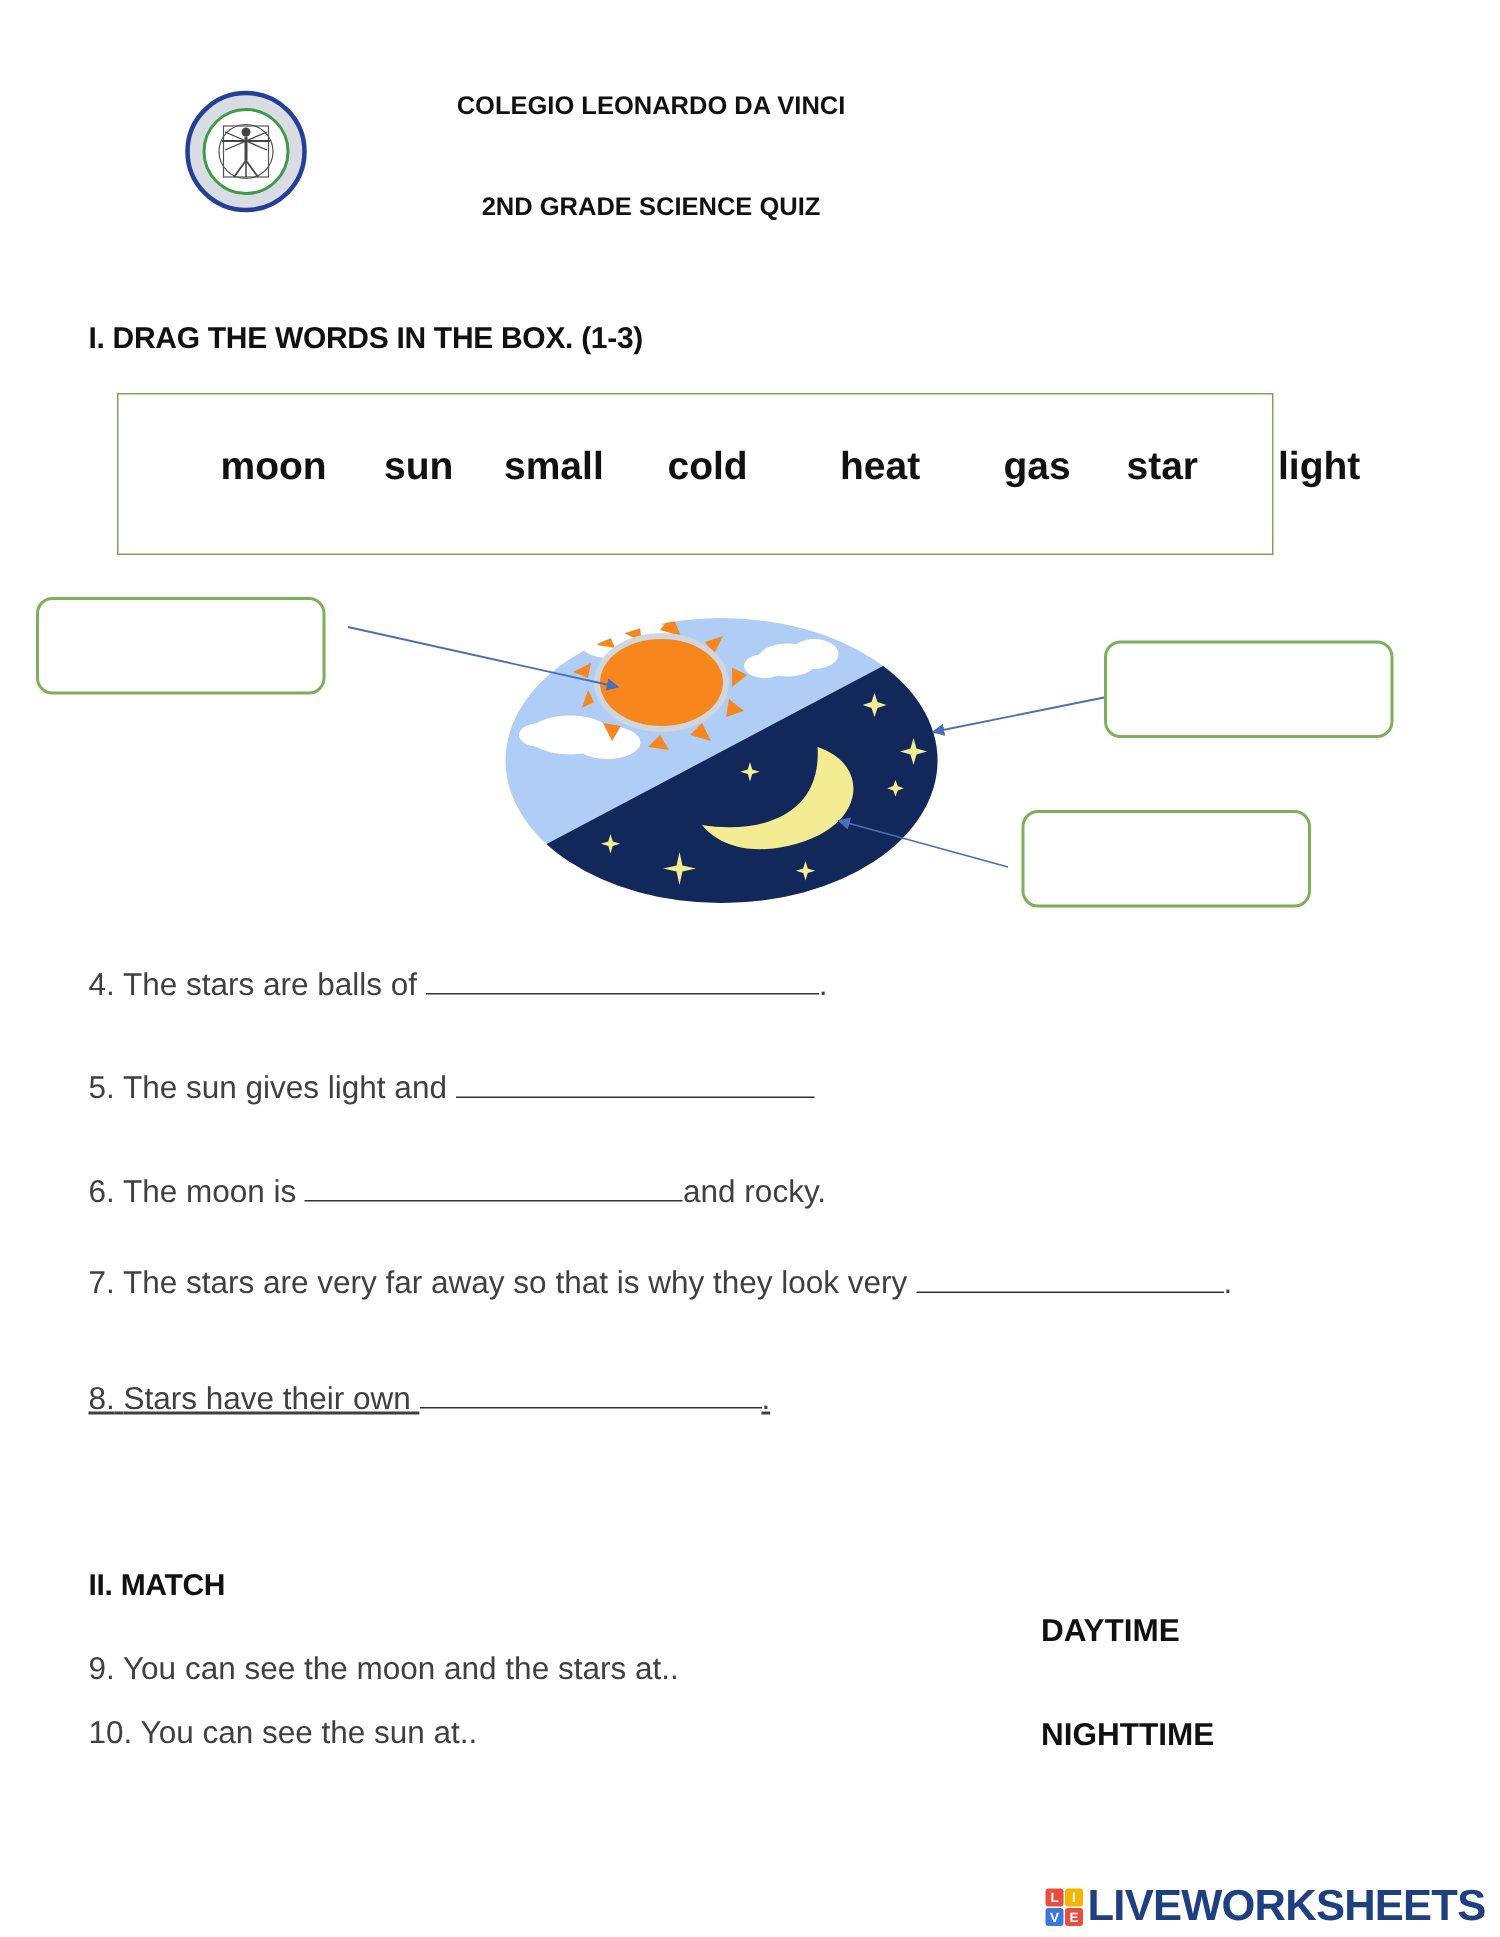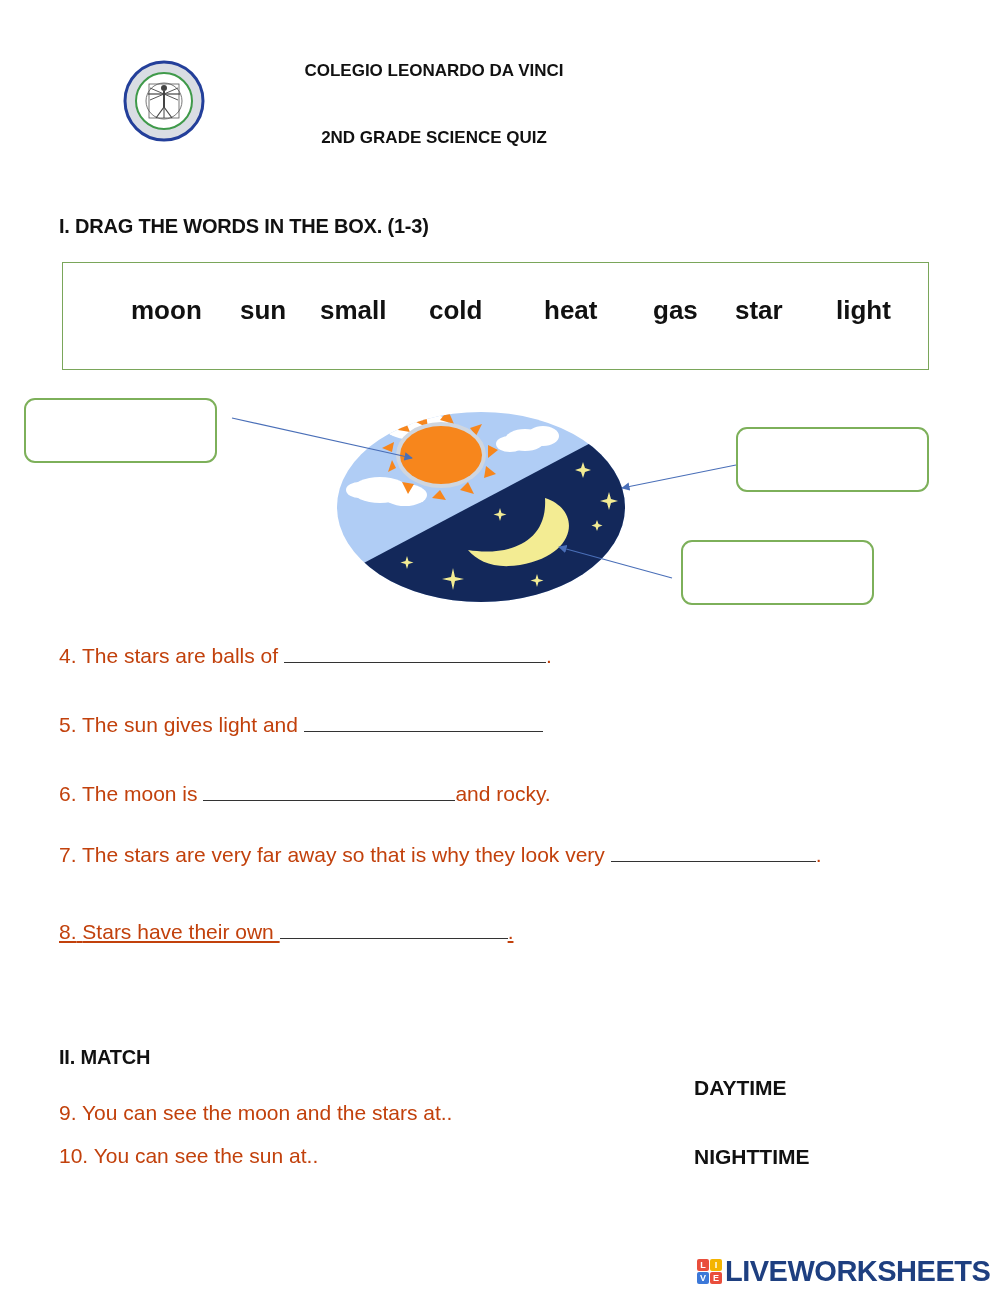--- a/index.html
+++ b/index.html
@@ -4,24 +4,24 @@
 <style>
   html, body { margin: 0; padding: 0; background: #ffffff; }
   body { width: 1000px; height: 1291px; position: relative; overflow: hidden;
          font-family: "Liberation Sans", "DejaVu Sans", sans-serif; color: #1a1a1a; }
   .abs { position: absolute; }
   .school-logo { left: 123px; top: 60px; width: 82px; height: 82px; }
   .hdr { left: 0; width: 868px; text-align: center; font-weight: bold; font-size: 17px; color: #111; }
   .hdr.l1 { top: 61px; }
   .hdr.l2 { top: 100px; margin-top: 28px; }
   .sec-title { font-weight: bold; font-size: 20px; color: #111; letter-spacing: -0.2px; }
-  .wordbox { left: 62px; top: 262px; width: 867px; height: 108px; border: 1.5px solid #7aa65a; box-sizing: border-box; }
+  .wordbox { left: 78px; top: 262px; width: 771px; height: 108px; border: 1.5px solid #7aa65a; box-sizing: border-box; }
   .word { position: absolute; top: 32px; font-weight: bold; font-size: 26px; color: #111; cursor: grab; }
   .drop { position: absolute; border: 2px solid #7db05a; border-radius: 11px; box-sizing: border-box; background: #fff; }
-  .q { position: absolute; left: 59px; font-size: 21px; color: #c2410c; white-space: nowrap; }
+  .q { position: absolute; left: 59px; font-size: 21px; color: #404040; white-space: nowrap; }
   .blank { display: inline-block; border-bottom: 1.4px solid #333; height: 18px; vertical-align: baseline; }
   .match-opt { position: absolute; left: 694px; font-weight: bold; font-size: 21px; color: #111; }
   .lw-brand { left: 697px; top: 1256px; height: 30px; display: flex; align-items: center; }
   .lw-tiles { display: grid; grid-template-columns: 12px 12px; grid-template-rows: 12px 12px; gap: 1px; margin-right: 3px; }
   .lw-tile { font-size: 9px; font-weight: bold; color: #fff; text-align: center; line-height: 12px; border-radius: 2px; }
   .lw-text { font-weight: bold; font-size: 29px; color: #1e3f80; letter-spacing: -0.5px; }
 </style>
 </head>
 <body>
 

